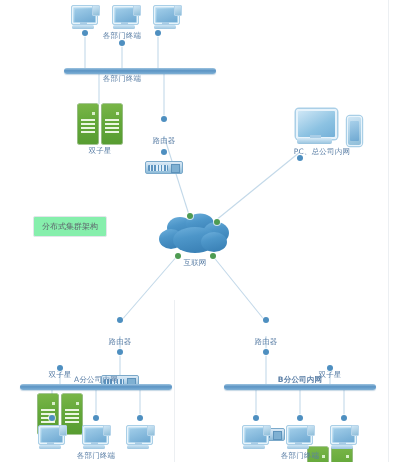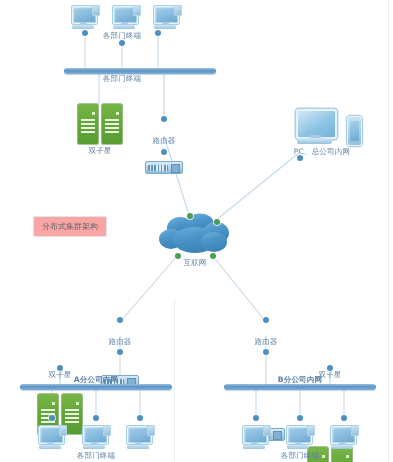--- a/index.html
+++ b/index.html
@@ -106,21 +106,21 @@
   
   .lbl {
     position:absolute; font-size:7.5px; color:#5b7fa6; white-space:nowrap;
     letter-spacing:.2px; font-family:"DejaVu Sans", sans-serif;
   }
   .lbl.c { transform:translateX(-50%); }
 
   
   .callout {
     position:absolute; padding:4px 8px;
-    background:#fca5a5; border:1px solid #e2e6ea;
+    background:#86efac; border:1px solid #e2e6ea;
     border-radius:2px; font-size:8px; color:#5f666d; white-space:nowrap;
   }
 
   
   .dot {
     position:absolute; width:6px; height:6px; border-radius:50%;
     background:#4e8fc0; transform:translate(-50%,-50%);
     box-shadow:0 0 0 1px rgba(255,255,255,.7);
   }
   .dot.g { background:#4e9b52; }
@@ -297,21 +297,21 @@
         <div class="slot s1"></div>
         <div class="slot s2"></div>
         <div class="slot s3"></div>
         <div class="slot s4"></div>
     </div>
   </div>
   <div class="lbl c" style="left:60px; top:370px;">双子星</div>
   <div class="dot" style="left:60px; top:368px;"></div>
 
   <div class="bus" style="left:20px; top:384px; width:152px;"></div>
-  <div class="lbl c" style="left:96px; top:375px;font-weight:bold;">A分公司内网</div>
+  <div class="lbl c" style="left:96px; top:375px;">A分公司内网</div>
 
   <div class="dot" style="left:52px;  top:418px;"></div>
   <div class="dot" style="left:96px;  top:418px;"></div>
   <div class="dot" style="left:140px; top:418px;"></div>
 
   <div class="node" style="left:37px; top:424px;">
     <div style="display:flex; gap:14px;">
       <div class="pcicon">
         <div class="scr"></div>
           <div class="tower"></div>

